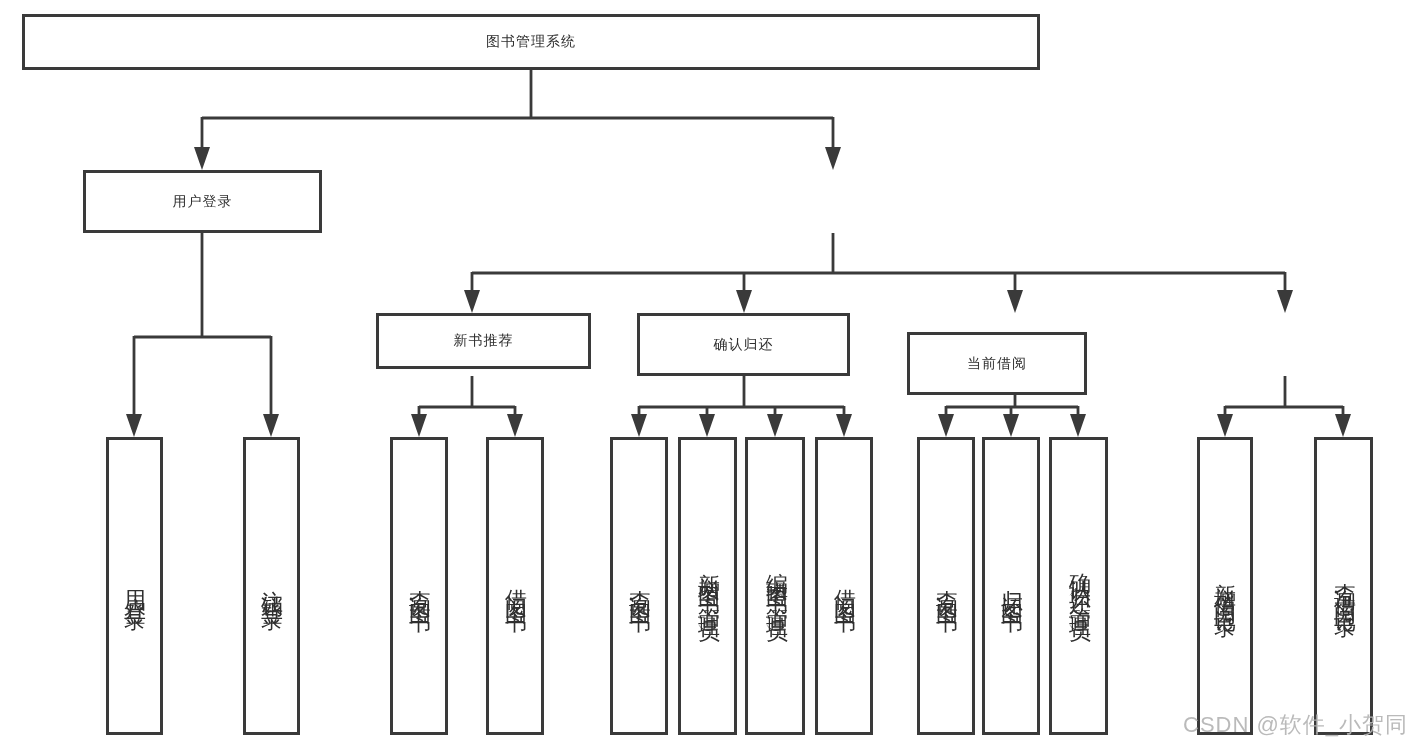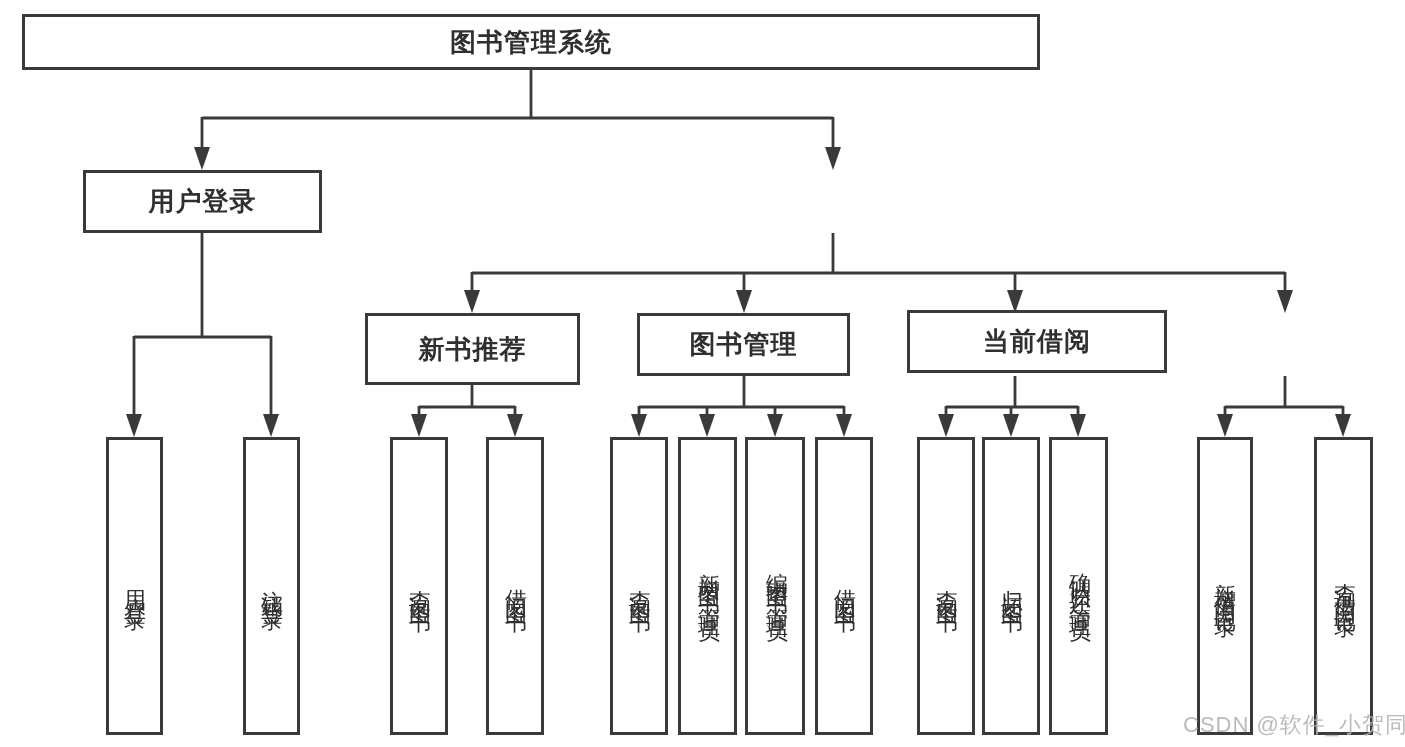--- a/index.html
+++ b/index.html
@@ -13,25 +13,24 @@
   }
   #wires { position:absolute; left:0; top:0; width:1405px; height:747px; }
   .node-h {
     position: absolute;
     box-sizing: border-box;
     border: 3px solid #3a3a3a;
     background: #ffffff;
     display: flex;
     align-items: center;
     justify-content: center;
-    font-size: 26px;
+    font-size: 14px;
     color: #2f2f2f;
     letter-spacing: 1px;
     z-index: 2;
-    font-weight: bold;
   }
   .node-v {
     position: absolute;
     box-sizing: border-box;
     border: 3px solid #3a3a3a;
     background: #ffffff;
     writing-mode: vertical-rl;
     text-orientation: mixed;
     text-align: center;
     font-size: 22px;
@@ -123,23 +122,23 @@
       <polygon points="1070,414 1086,414 1078,437"></polygon>
       <polygon points="1217,414 1233,414 1225,437"></polygon>
       <polygon points="1335,414 1351,414 1343,437"></polygon>
     </g>
   </svg>
 
   <div class="node-h" style="left:22px; top:14px; width:1018px; height:56px;">图书管理系统</div>
 
   <div class="node-h" style="left:83px; top:170px; width:239px; height:63px;">用户登录</div>
 
-  <div class="node-h" style="left:365px; top:313px; width:215px; height:72px;">新书推荐</div>
-  <div class="node-h" style="left:637px; top:313px; width:213px; height:63px;">图书管理</div>
-  <div class="node-h" style="left:907px; top:310px; width:260px; height:63px;">当前借阅</div>
+  <div class="node-h" style="left:376px; top:313px; width:215px; height:56px;">新书推荐</div>
+  <div class="node-h" style="left:637px; top:313px; width:213px; height:63px;">确认归还</div>
+  <div class="node-h" style="left:907px; top:332px; width:180px; height:63px;">当前借阅</div>
 
   <div class="node-v" style="left:106px; top:437px; width:57px; height:298px;">用户登录</div>
   <div class="node-v" style="left:243px; top:437px; width:57px; height:298px;">注销登录</div>
 
   <div class="node-v" style="left:390px; top:437px; width:58px; height:298px;">查询图书</div>
   <div class="node-v" style="left:486px; top:437px; width:58px; height:298px;">借阅图书</div>
 
   <div class="node-v" style="left:610px; top:437px; width:58px; height:298px;">查询图书</div>
   <div class="node-v" style="left:678px; top:437px; width:59px; height:298px;">新增图书（管理员）</div>
   <div class="node-v" style="left:745px; top:437px; width:60px; height:298px;">编辑图书（管理员）</div>

